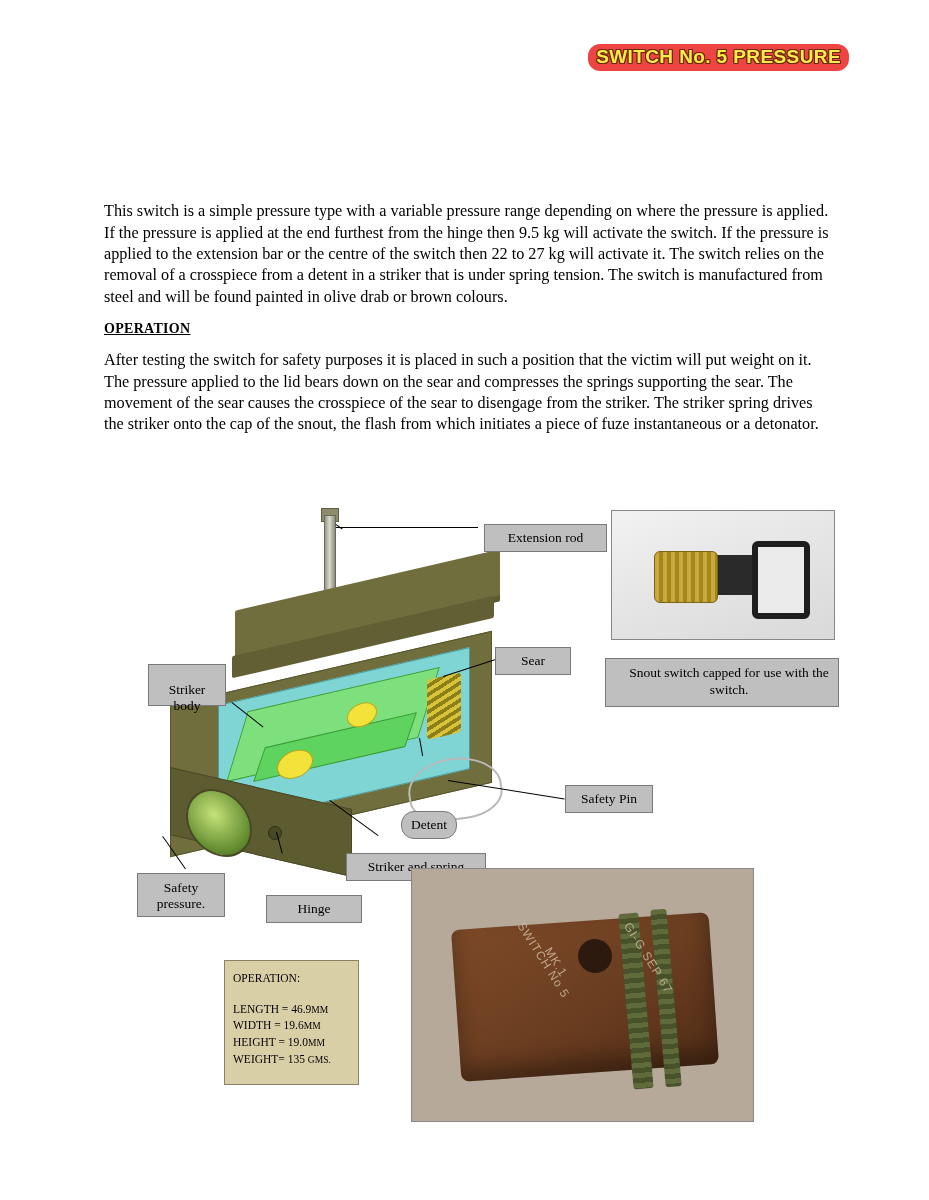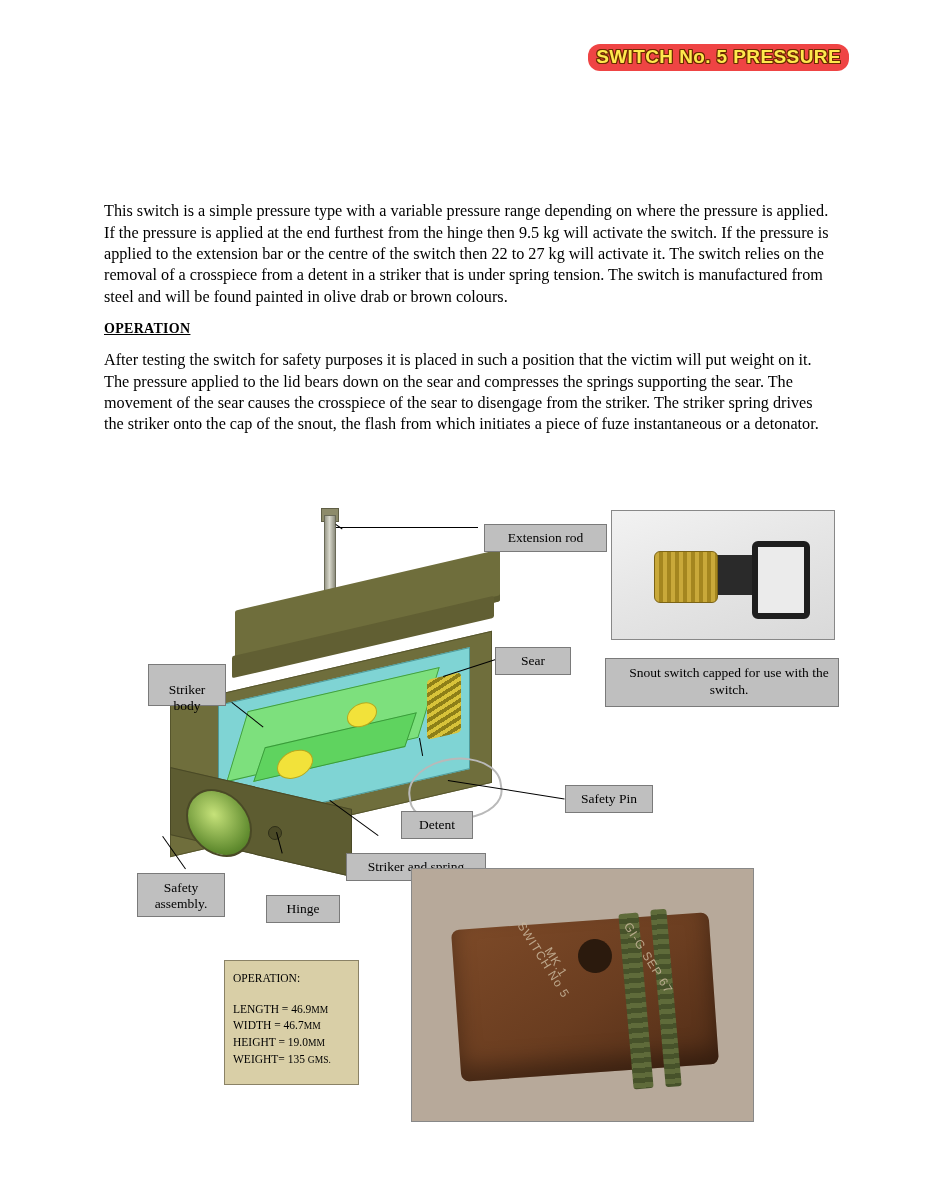--- a/index.html
+++ b/index.html
@@ -421,30 +421,30 @@
 
   <div class="callout" style="left:495px; top:167px; width:76px; height:28px;">Sear</div>
 
   <div class="callout" style="left:148px; top:184px; width:78px; height:42px; padding-top:17px;">
     <span>Striker</span><br>
     <span>body</span>
   </div>
 
   <div class="callout" style="left:565px; top:305px; width:88px; height:28px;">Safety Pin</div>
 
-  <div class="callout" style="left:401px; top:331px; width:72px; height:28px;">Detent</div>
+  <div class="callout" style="left:401px; top:331px; width:56px; height:28px;border-radius:13px;">Detent</div>
 
   <div class="callout" style="left:346px; top:373px; width:140px; height:28px;">Striker and spring</div>
 
   <div class="callout" style="left:137px; top:393px; width:88px; height:44px; padding-top:6px;">
     <span>Safety</span><br>
-    <span>assembly.</span>
-  </div>
-
-  <div class="callout" style="left:266px; top:415px; width:74px; height:28px;">Hinge</div>
+    <span>pressure.</span>
+  </div>
+
+  <div class="callout" style="left:266px; top:415px; width:96px; height:28px;">Hinge</div>
 
   <div class="photo photo-snout">
     <div class="snout-body"></div>
     <div class="snout-clip"></div>
     <div class="snout-brass"></div>
   </div>
 
   <div class="photo-caption">Snout switch capped for use with the switch.</div>
 
   <div class="photo photo-switch">
@@ -456,21 +456,21 @@
     <div class="sw-stamp" style="left:128px; top:86px; transform:rotate(58deg);">MK.1</div>
     <div class="sw-stamp" style="left:196px; top:82px; transform:rotate(58deg);">GI-G SEP 67</div>
   </div>
 
   <div class="dim-box">
     <div class="dim-title">OPERATION:</div>
     <div>
       <span>LENGTH = 46.9</span><span class="u">MM</span>
     </div>
     <div>
-      <span>WIDTH  = 46.7</span><span class="u">MM</span>
+      <span>WIDTH  = 19.6</span><span class="u">MM</span>
     </div>
     <div>
       <span>HEIGHT = 19.0</span><span class="u">MM</span>
     </div>
     <div>
       <span>WEIGHT= 135 </span><span class="u">GMS.</span>
     </div>
   </div>
 
 </div>

